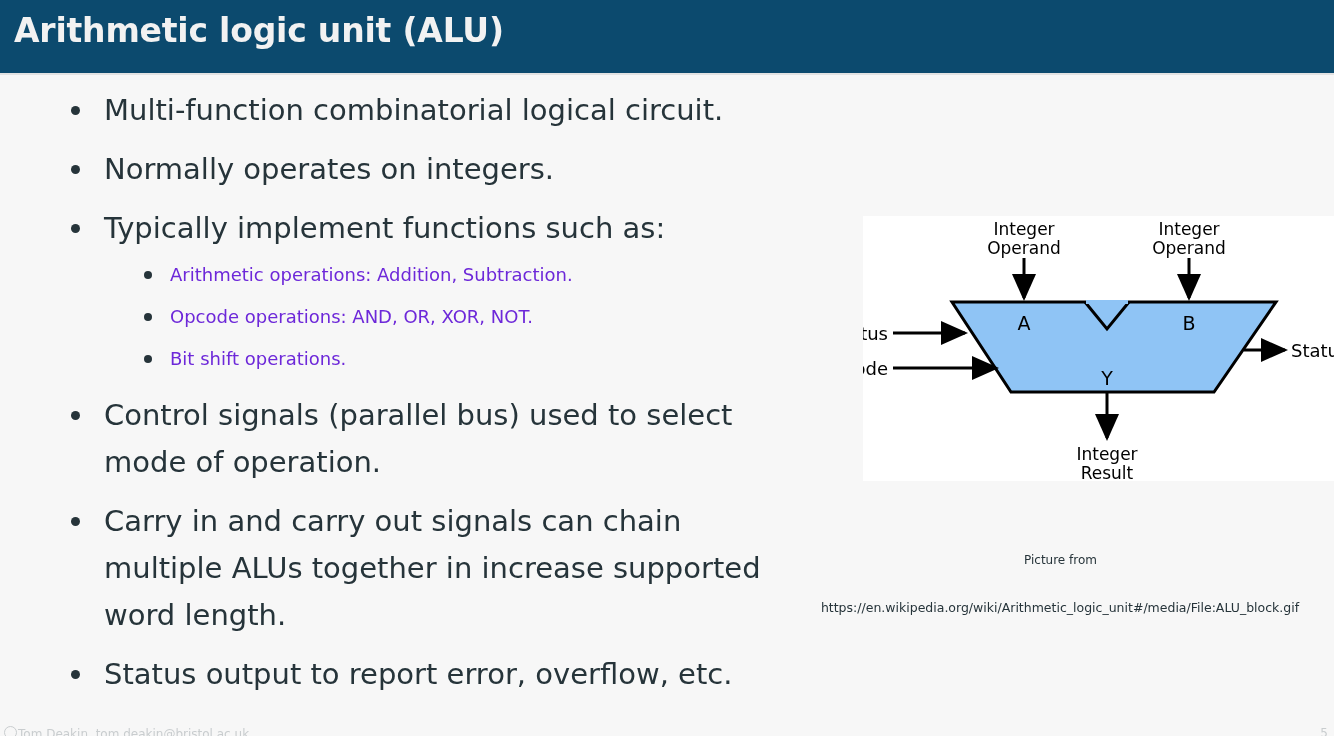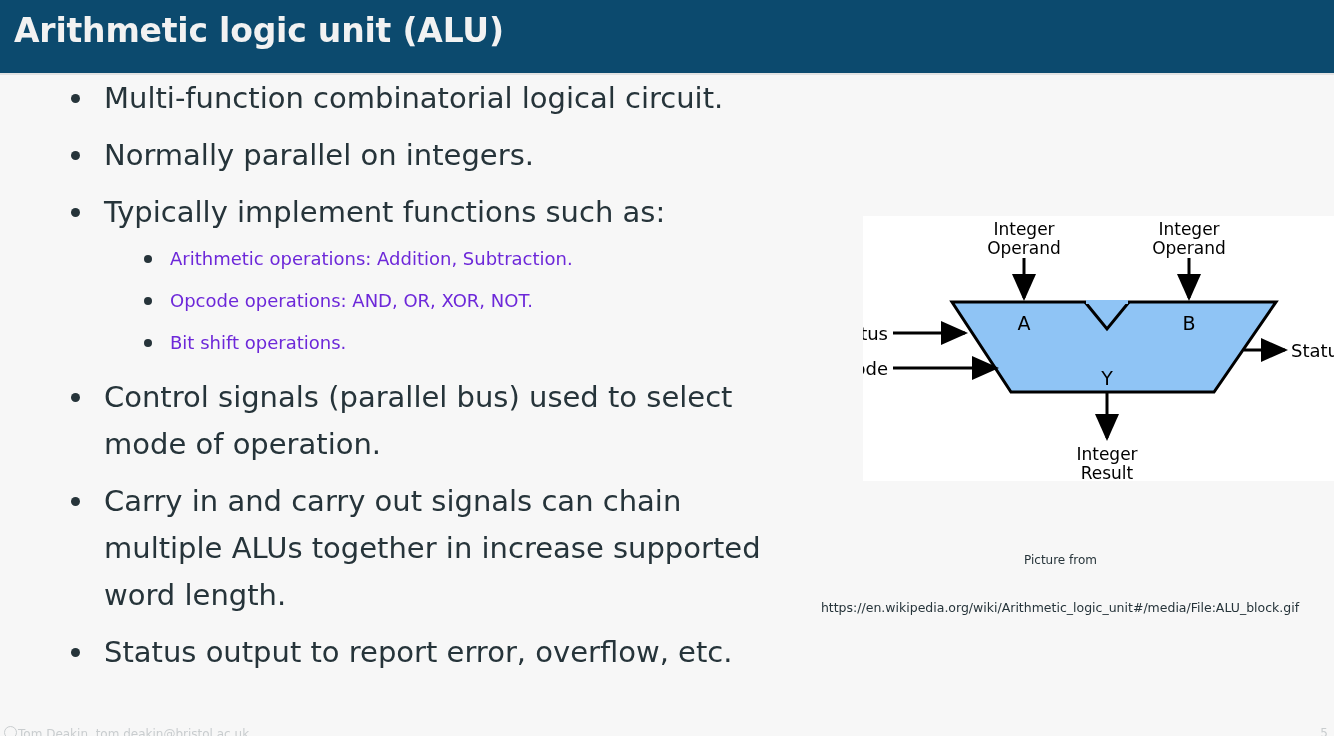--- a/index.html
+++ b/index.html
@@ -60,20 +60,21 @@
     margin: 0;
     padding: 0;
   }
   .bullet {
     position: relative;
     color: #26343a;
     font-size: 29px;
     line-height: 47px;
     padding-left: 104px;
     margin-bottom: 10px;
+    margin-top: 12px;
   }
   .bullet .dot {
     position: absolute;
     left: 71px;
     top: 19px;
     width: 9px;
     height: 9px;
     border-radius: 50%;
     background: #26343a;
   }
@@ -177,21 +178,21 @@
   <div class="content">
     <ul class="bullet-list">
 
       <li class="bullet">
         <span class="dot"></span>
         <span class="btext">Multi-function combinatorial logical circuit.</span>
       </li>
 
       <li class="bullet">
         <span class="dot"></span>
-        <span class="btext">Normally parallel on integers.</span>
+        <span class="btext">Normally operates on integers.</span>
       </li>
 
       <li class="bullet">
         <span class="dot"></span>
         <span class="btext">Typically implement functions such as:</span>
         <ul class="sub-list">
           <li class="sub-bullet">
             <span class="dot"></span>
             <span>Arithmetic operations: Addition, Subtraction.</span>
           </li>

